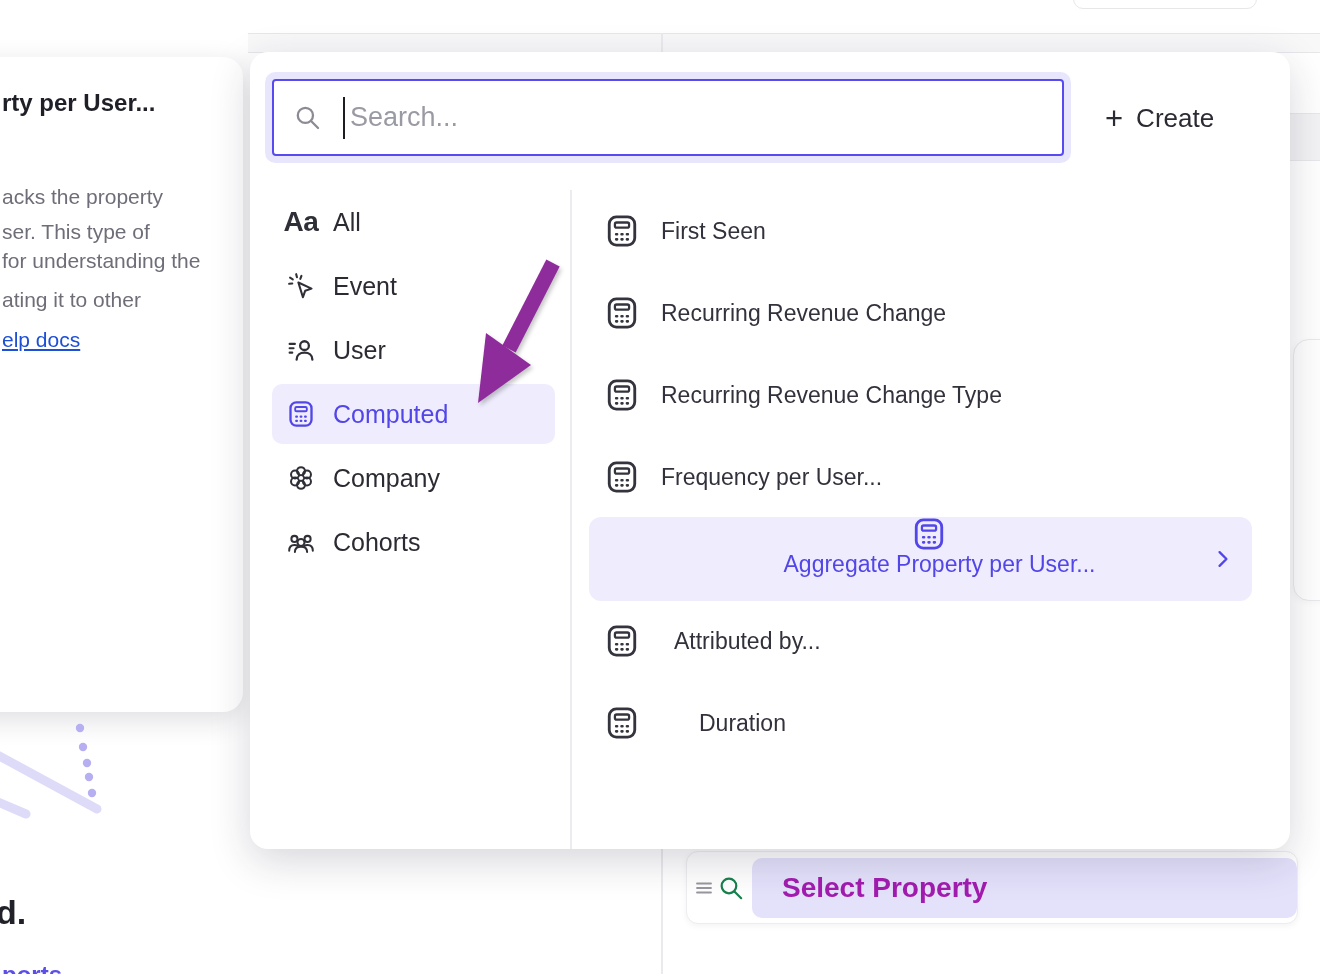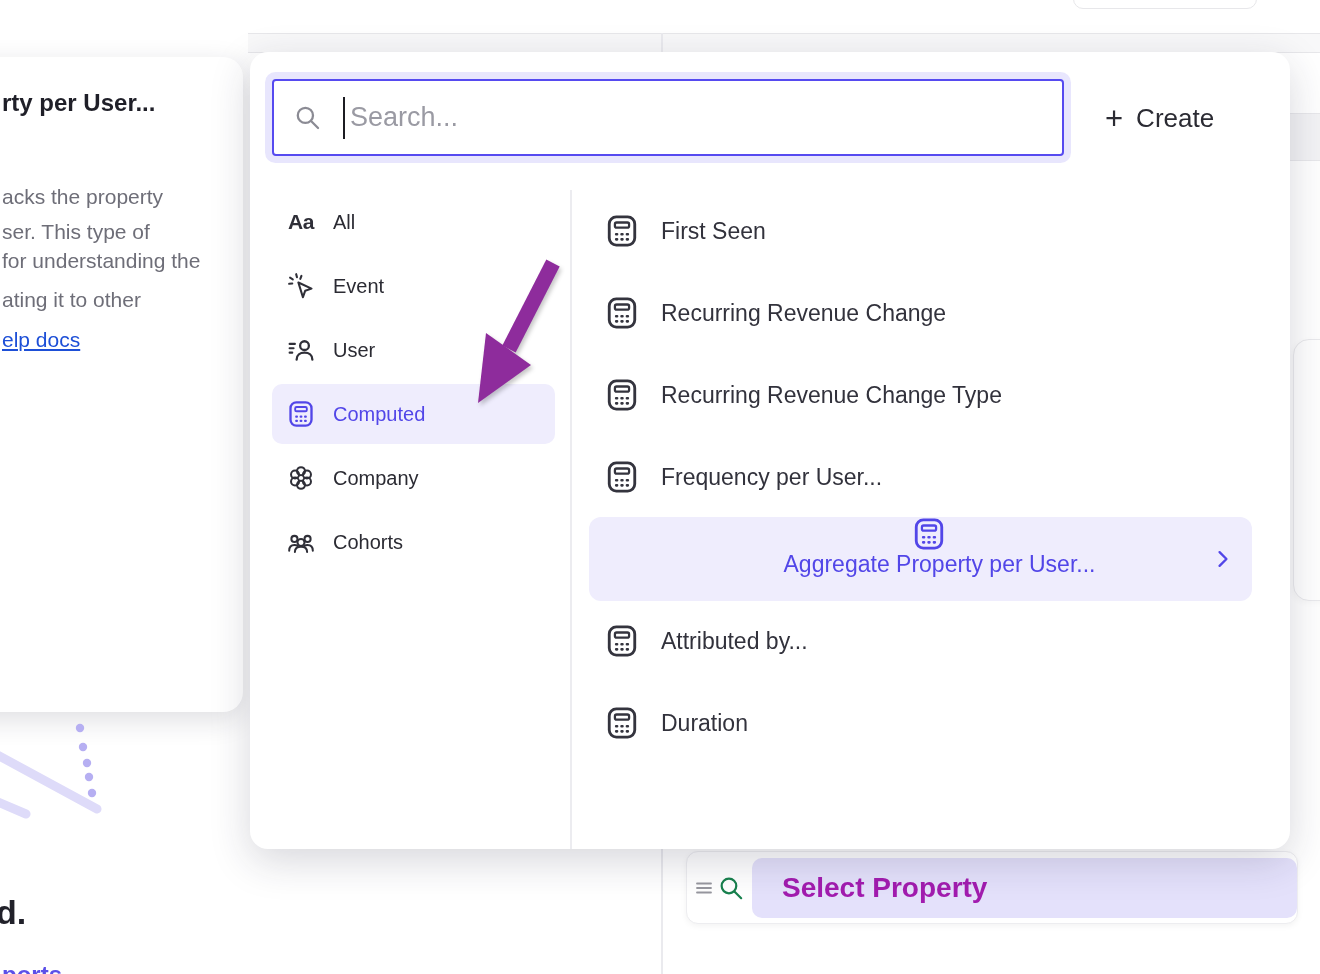--- a/index.html
+++ b/index.html
@@ -59,37 +59,37 @@
     gap:13px; cursor:pointer; }
   .create-plus { font-size:31px; font-weight:400; color:#2b2b33; line-height:1; }
   .create-label { font-size:26px; font-weight:500; color:#2b2b33; }
 
   .col-divider { position:absolute; left:320px; top:138px; width:1.5px; height:659px; background:#ececf0; }
 
   
   .cat-row { position:absolute; left:22px; width:283px; height:44px; display:flex; align-items:center;
     padding-left:15px; border-radius:10px; cursor:pointer; }
   .cat-row .cicon { width:28px; height:28px; flex:none; color:#2f2f38; display:flex; align-items:center; justify-content:center; }
-  .cat-row .clabel { margin-left:18px; font-size:20px; font-weight:500; color:#2b2b33; }
-  .cat-aa { font-size:21px; font-weight:600; color:#2f2f38; letter-spacing:-.5px; }
+  .cat-row .clabel { margin-left:18px; font-size:25px; font-weight:500; color:#2b2b33; }
+  .cat-aa { font-size:28px; font-weight:600; color:#2f2f38; letter-spacing:-.5px; }
   .cat-all { top:148px; } .cat-event { top:212px;text-align:center; } .cat-user { top:276px; }
   .cat-computed { top:332px; height:60px; background:#efedfd; }
   .cat-computed .cicon { color:#5246e8; }
   .cat-computed .clabel { color:#5246e8; }
   .cat-company { top:404px; } .cat-cohorts { top:468px; }
 
   
   .item-row { position:absolute; left:339px; width:663px; height:56px; display:flex; align-items:center;
     padding-left:16px; border-radius:12px; cursor:pointer; }
   .item-row .iicon { width:34px; height:34px; flex:none; color:#34343e; }
   .item-row .ilabel { margin-left:22px; font-size:23px; font-weight:500; color:#32323c; }
   .it0 { top:151px; } .it1 { top:233px; } .it2 { top:315px; } .it3 { top:397px; }
   .it4 { top:465px; height:84px; background:#efedfd;flex-direction:column; }
   .it4 .iicon, .it4 .ilabel { color:#5246e8; }
-  .it5 { top:561px; } .it6 { top:643px; }
+  .it5 { top:561px;gap:13px; } .it6 { top:643px;gap:38px; }
   .submenu-chevron { position:absolute; right:18px; top:50%; transform:translateY(-50%);
     width:22px; height:22px; color:#5246e8; }
 
   
   .arrow-svg { position:absolute; left:430px; top:230px; width:210px; height:220px; pointer-events:none;
     filter:drop-shadow(2px 3px 2px rgba(0,0,0,.22)); }
 </style>
 </head>
 <body>
 

